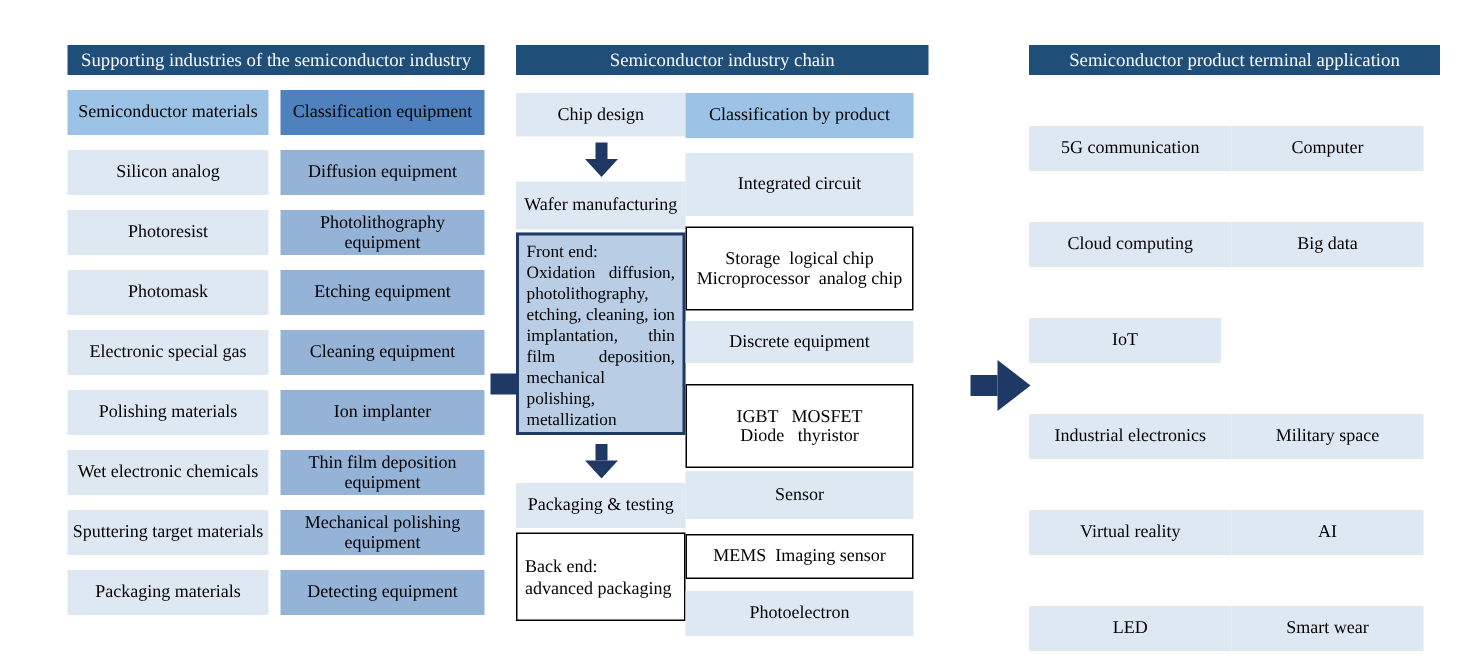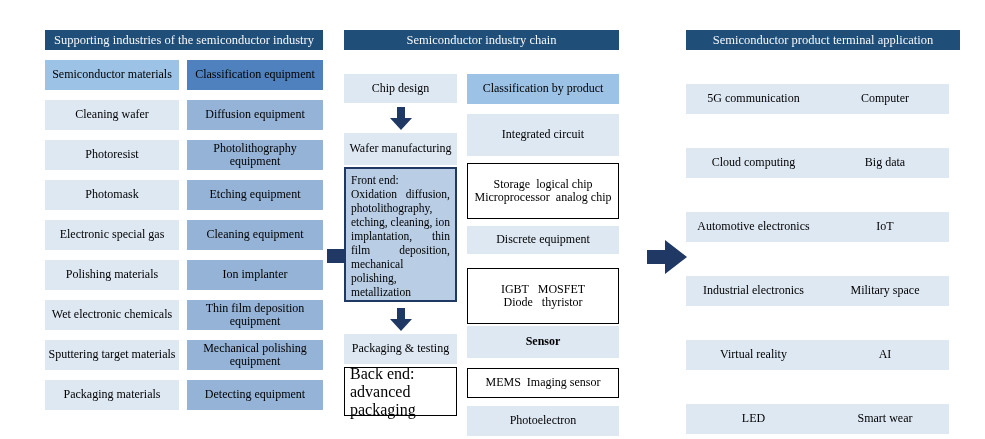--- a/index.html
+++ b/index.html
@@ -42,56 +42,56 @@
   
   .panel-left { left: 45px; width: 278px; }
   .lrow { display: flex; gap: 8px; margin-top: 10px; }
   .lrow:first-of-type { margin-top: 7px; }
   .lrow .cell { height: 30px; }
   .lrow .col-a { width: 134px; }
   .lrow .col-b { width: 136px; }
 
   
   .panel-mid { left: 344px; width: 275px; }
-  .mid-body { display: flex; gap: 10px; margin-top: 24px; }
+  .mid-body { display: flex; margin-top: 12px; }
   .mid-flow { width: 113px; }
   .mid-products { width: 152px; }
   .mid-flow .cell { width: 113px; }
   .flow-chip { height: 29px; }
   .flow-wafer { height: 32px; }
   .front-end {
     margin-top: 2px;
     height: 135px;
     background: var(--frontend-bg);
     border: 2px solid var(--frontend-border);
     box-sizing: border-box;
     font-size: 11.5px; line-height: 14px;
     padding: 4px 5px;
     text-align: left;
   }
   .front-end .fe-body { text-align: justify; }
   .flow-packaging { height: 30px; }
   .back-end {
     margin-top: 3px;
-    height: 49px;
+    height: 59px;
     display: flex; align-items: center;
     justify-content: flex-start;
     text-align: left;
-    font-size: 16px;
+    font-size: 12px;
     padding: 0 5px;
     white-space: pre-line;
     box-sizing: border-box;
   }
   .mid-products .cell { width: 152px; }
   .p-classification { height: 30px; }
   .p-ic { height: 42px; margin-top: 10px; }
   .p-storage { height: 56px; margin-top: 7px; }
   .p-discrete { height: 28px; margin-top: 7px; }
   .p-igbt { height: 56px; margin-top: 14px; }
-  .p-sensor { height: 32px; margin-top: 2px; font-weight: bold; }
+  .p-sensor { height: 32px; margin-top: 2px; }
   .p-mems { height: 30px; margin-top: 10px; }
   .p-photo { height: 30px; margin-top: 8px; }
 
   
   .panel-right { left: 686px; width: 274px; }
   .rrow { display: flex; margin-top: 34px; }
   .rrow:first-of-type { margin-top: 7px; }
   .rrow .cell { height: 30px; }
   .rrow .col-a { width: 135px; }
   .rrow .col-b { width: 128px; }
@@ -113,21 +113,21 @@
 
 <div id="canvas">
 
   <div class="panel panel-left">
     <div class="header-bar">Supporting industries of the semiconductor industry</div>
     <div class="lrow">
       <div class="cell col-a cell-medium">Semiconductor materials</div>
       <div class="cell col-b cell-equip-header">Classification equipment</div>
     </div>
     <div class="lrow">
-      <div class="cell col-a">Cleaning wafer</div>
+      <div class="cell col-a">Silicon analog</div>
       <div class="cell col-b cell-equip">Diffusion equipment</div>
     </div>
     <div class="lrow">
       <div class="cell col-a">Photoresist</div>
       <div class="cell col-b cell-equip">Photolithography equipment</div>
     </div>
     <div class="lrow">
       <div class="cell col-a">Photomask</div>
       <div class="cell col-b cell-equip">Etching equipment</div>
     </div>
@@ -204,21 +204,20 @@
     <div class="header-bar">Semiconductor product terminal application</div>
     <div class="rrow">
       <div class="cell col-a">5G communication</div>
       <div class="cell col-b">Computer</div>
     </div>
     <div class="rrow">
       <div class="cell col-a">Cloud computing</div>
       <div class="cell col-b">Big data</div>
     </div>
     <div class="rrow">
-      <div class="cell col-a">Automotive electronics</div>
       <div class="cell col-b">IoT</div>
     </div>
     <div class="rrow">
       <div class="cell col-a">Industrial electronics</div>
       <div class="cell col-b">Military space</div>
     </div>
     <div class="rrow">
       <div class="cell col-a">Virtual reality</div>
       <div class="cell col-b">AI</div>
     </div>

